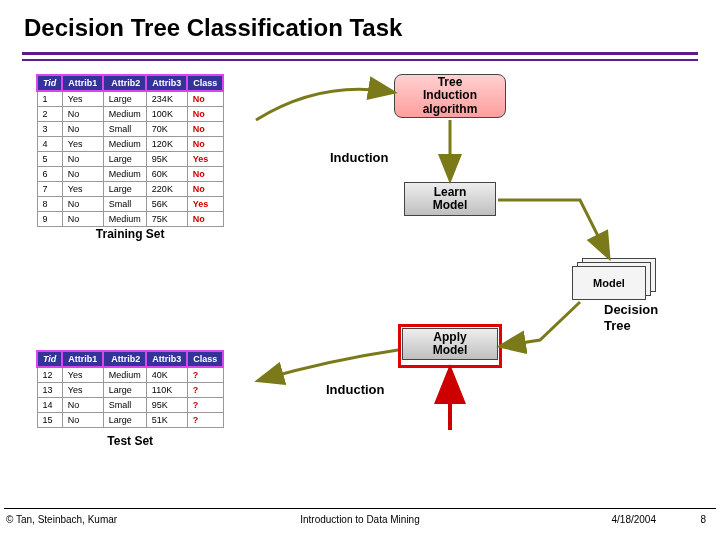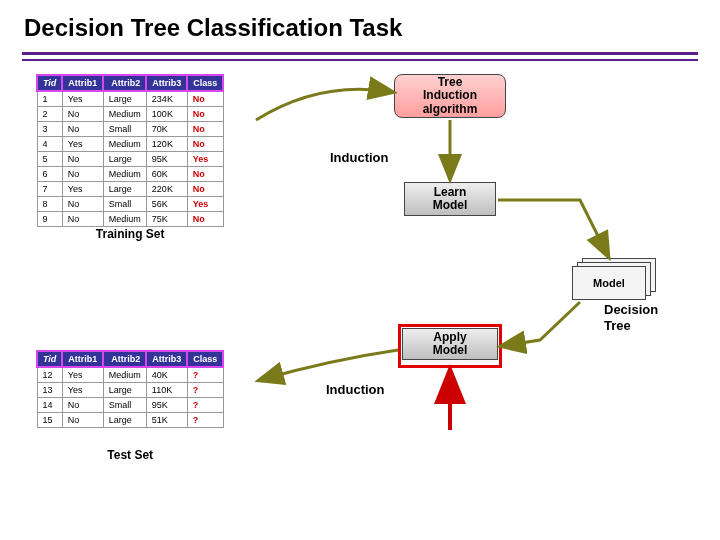--- a/index.html
+++ b/index.html
@@ -18,21 +18,21 @@
   .tbl td { padding: 2px 5px; border: 1px solid #999; background: #fff; color: #000; }
   .tbl td.tid { font-style: normal; }
   .tbl td.cls-no { color: #cc0000; font-weight: bold; }
   .tbl td.cls-yes { color: #cc0000; font-weight: bold; }
   .tbl td.cls-q { color: #cc0000; font-weight: bold; }
   .tbl-wrap { position: absolute; }
   .tbl-label { font-size: 12px; font-weight: bold; text-align: center; }
 
   .train-wrap { left: 16px; top: 4px; }
   .test-wrap { left: 16px; top: 280px; }
-  .test-label { margin-top: 20px; }
+  .test-label { margin-top: 6px; }
 
   .node-box { position: absolute; border: 1px solid #444; font-size: 12px; font-weight: bold; text-align: center; display: flex; flex-direction: column; justify-content: center; align-items: center; line-height: 1.1; }
   .algo-box { left: 374px; top: 4px; width: 112px; height: 44px; background: linear-gradient(180deg,#ffd0d0,#ff9e9e); border-radius: 8px; color: #000; }
   .learn-box { left: 384px; top: 112px; width: 92px; height: 34px; background: linear-gradient(180deg,#eee,#bfbfbf); color:#000; }
   .apply-box { left: 382px; top: 258px; width: 96px; height: 32px; background: linear-gradient(180deg,#eee,#bfbfbf); color:#000; }
   .apply-hl { position:absolute; left: 378px; top: 254px; width: 104px; height: 44px; border: 3px solid #e00000; }
 
   .model-stack { position: absolute; left: 552px; top: 188px; width: 90px; height: 42px; }
   .mcard { position: absolute; width: 74px; height: 34px; background: #f4f4f4; border: 1px solid #444; }
   .mcard1 { left: 10px; top: 0; }
@@ -239,14 +239,21 @@
 
       <path d="M 560 232 L 520 270 L 482 276" stroke="#7a7a1a" stroke-width="3" fill="none" marker-end="url(#ah)"></path>
 
       <path d="M 378 280 Q 310 290 240 310" stroke="#7a7a1a" stroke-width="3" fill="none" marker-end="url(#ah)"></path>
 
       <line x1="430" y1="360" x2="430" y2="302" stroke="#cc0000" stroke-width="4" marker-end="url(#ahr)"></line>
     </svg>
 
   </div>
 
+  <div class="footer">
+    <div class="footrule"></div>
+    <span class="foot-left">© Tan, Steinbach, Kumar</span>
+    <div class="foot-center"><span>Introduction to Data Mining</span></div>
+    <span class="foot-date">4/18/2004</span>
+    <span class="foot-page">8</span>
+  </div>
 
 </div>
 
 </body></html>

